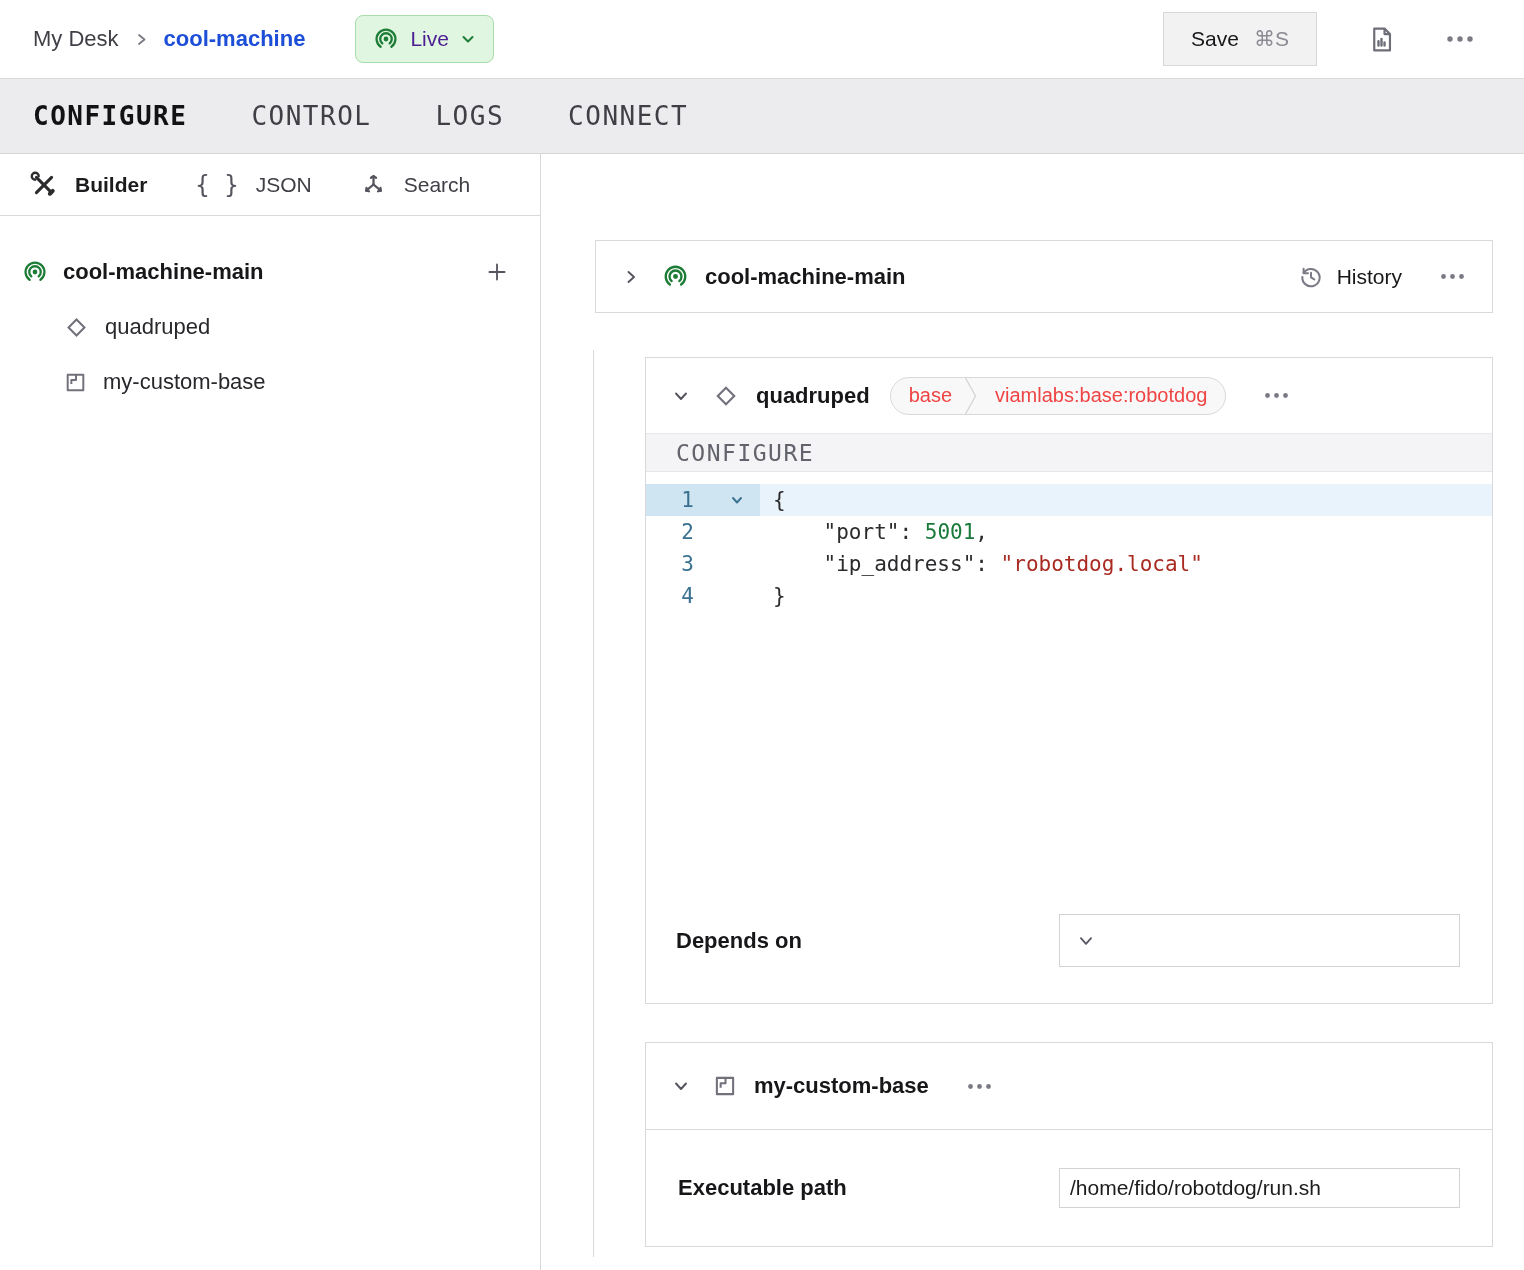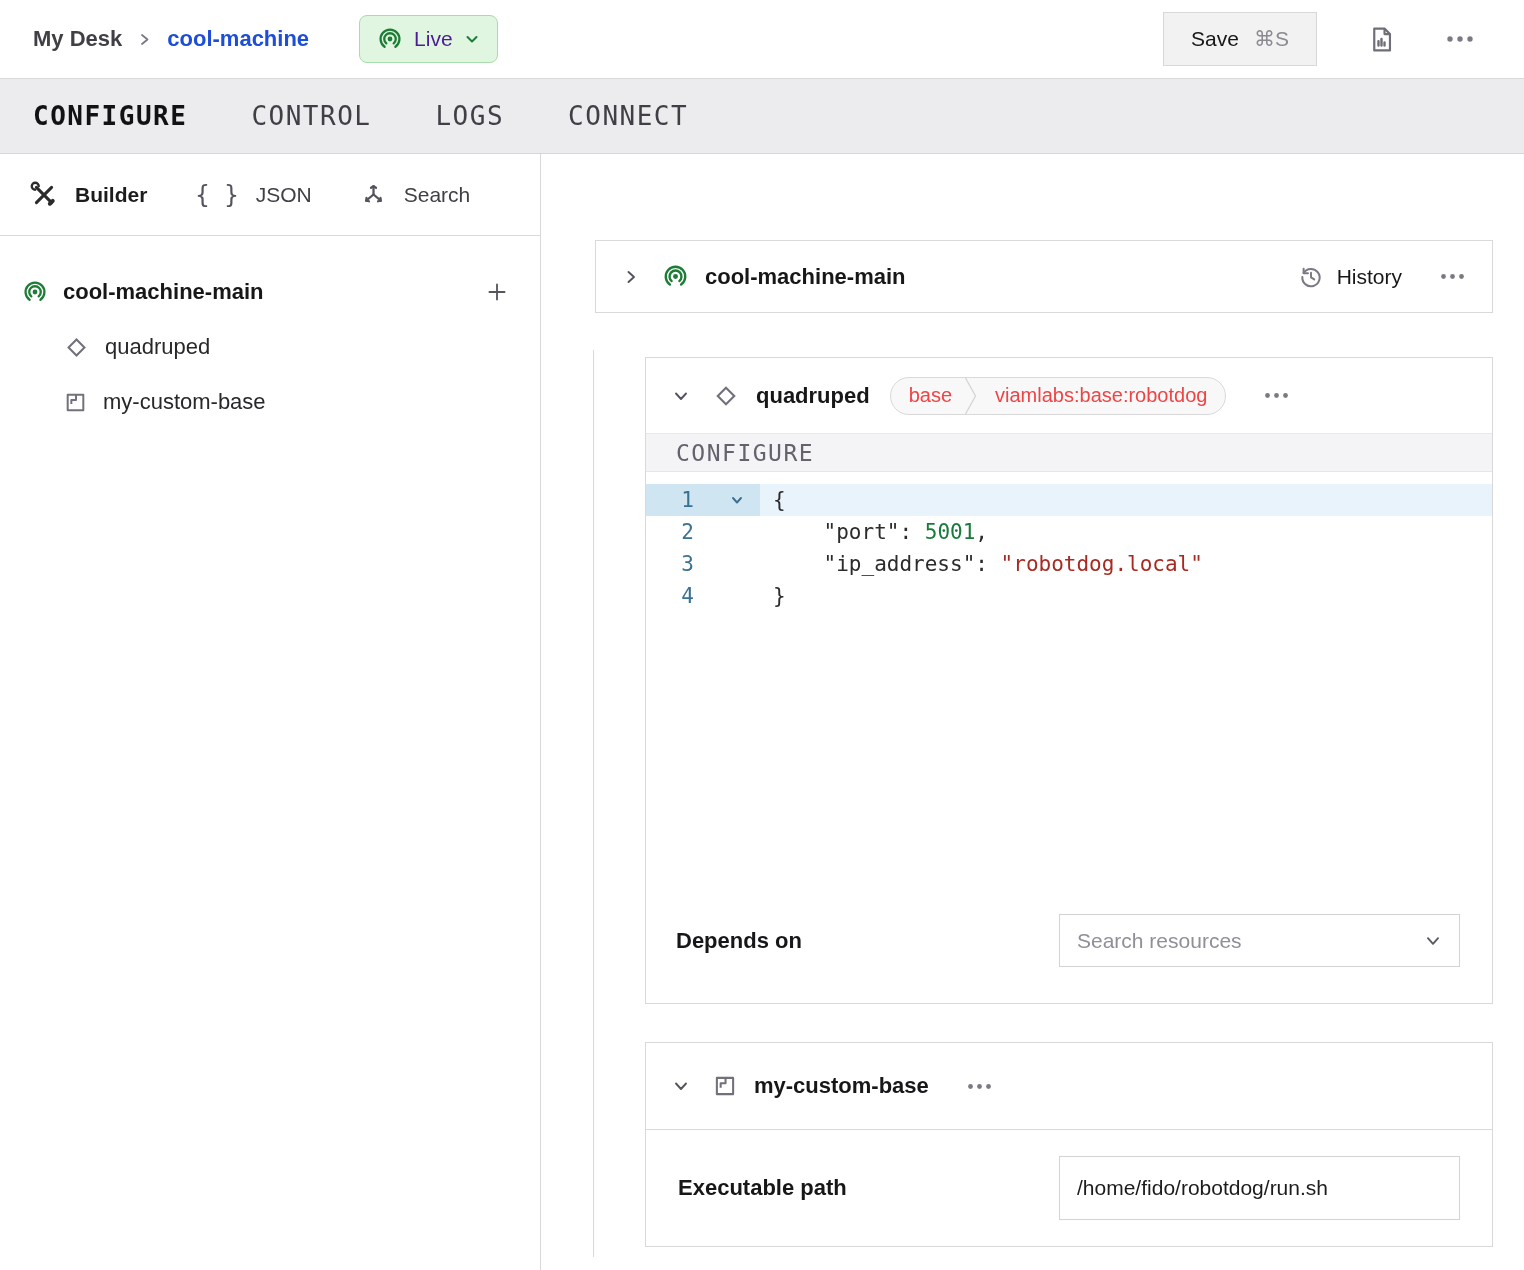--- a/index.html
+++ b/index.html
@@ -2,42 +2,42 @@
 <html><head>
 <meta charset="utf-8">
 <style>
   * { margin:0; padding:0; box-sizing:border-box; }
   html,body { width:1524px; height:1270px; overflow:hidden; background:#fff;
     font-family:"Liberation Sans", sans-serif; color:#1c1c1e; }
 
   
   .header { height:78px; display:flex; align-items:center; padding:0 50px 0 33px; background:#fff; }
   .breadcrumb { display:flex; align-items:center; gap:15px; font-size:22px; }
-  .bc-parent { color:#3f3f46;font-weight:bold; }
+  .bc-parent { color:#3f3f46; }
   .bc-current { font-weight:700; color:#1d4ed8; }
   .live-badge { margin-left:50px; display:flex; align-items:center; gap:11px;
     background:#e1f6e1; border:1px solid #a9dcab; border-radius:8px; height:48px;
     padding:0 17px; color:#4c1d95; font-size:21px; font-weight:500; cursor:pointer; }
   .header-right { margin-left:auto; display:flex; align-items:center; }
   .save-btn { display:flex; align-items:center; gap:15px; background:#f2f2f3;
     border:1px solid #d8d8da; height:54px; padding:0 27px; font-size:21px; color:#17171a; cursor:pointer;margin-left:40px; }
   .save-shortcut { color:#8a8a93; }
   .icon-btn { margin-left:50px; display:flex; align-items:center; cursor:pointer; }
 
   
   .tabbar { height:76px; background:#ececee; border-top:1px solid #dadadc; border-bottom:1px solid #d6d6d9;
     display:flex; align-items:center; padding:0 33px; gap:64px;
     font-family:"DejaVu Sans Mono", monospace; font-size:26px; letter-spacing:1.5px; color:#3f3f46; }
   .tab { cursor:pointer; }
   .tab.active { font-weight:700; color:#121214; }
 
   
   .layout { display:flex; height:1116px; }
   .sidebar { width:541px; flex-shrink:0; border-right:1px solid #d9d9db; display:flex; flex-direction:column; background:#fff; }
-  .view-toggle { height:82px; border-bottom:1px solid #d9d9db; display:flex; align-items:center; padding:0 30px; gap:48px; }
+  .view-toggle { height:62px; border-bottom:1px solid #d9d9db; display:flex; align-items:center; padding:0 30px; gap:48px; }
   .view-item { display:flex; align-items:center; gap:17px; font-size:21px; color:#3f3f46; cursor:pointer; }
   .view-item.active { color:#1c1c1e; }
   .view-item.active .view-label { font-weight:700; }
   .braces { font-family:"DejaVu Sans Mono", monospace; font-size:24px; color:#54545e; }
 
   .tree { padding:40px 30px 0 22px; }
   .tree-row { display:flex; align-items:center; height:32px; margin-bottom:23px; cursor:pointer; }
   .tree-row .t-icon { margin-right:15px; display:flex; align-items:center; }
   .tree-root-label { font-size:22px; font-weight:700; color:#17171a; }
   .tree-child { padding-left:41px; }
@@ -86,21 +86,21 @@
   .select-box { width:401px; height:53px; border:1px solid #d3d3d7; display:flex; align-items:center;
     padding:0 17px; background:#fff; cursor:pointer; }
   .select-box input { border:none; outline:none; flex:1; font-size:21px; color:#1c1c1e;
     font-family:"Liberation Sans", sans-serif; background:transparent; }
   .select-box input::placeholder { color:#8f8f99; }
 
   .module-card { margin:38px 31px 0 104px; border:1px solid #d9d9db; background:#fff; position:relative; z-index:1; }
   .module-header { height:86px; display:flex; align-items:center; padding:0 27px; }
   .module-body { height:117px; border-top:1px solid #d9d9db; display:flex; align-items:center;
     justify-content:space-between; padding:0 32px; }
-  .path-input { width:401px; height:64px; border:1px solid #d3d3d7; padding:0 17px; font-size:21px;
+  .path-input { width:401px; height:40px; border:1px solid #d3d3d7; padding:0 10px; font-size:21px;
     color:#1c1c1e; font-family:"Liberation Sans", sans-serif; outline:none; }
 
   svg { display:block; }
 </style>
 </head>
 <body>
 
 <div class="header">
   <div class="breadcrumb">
     <span class="bc-parent">My Desk</span>
@@ -330,21 +330,20 @@
                 <span class="fold"></span>
               </div>
               <div class="code-text"><span class="tok-plain">}</span></div>
             </div>
           </div>
       </div>
 
       <div class="depends-row">
         <span class="field-label">Depends on</span>
         <span class="select-box">
-          <input type="text" placeholder="Search resources" style="">
           <span>
             <svg width="18" height="18" viewBox="0 0 16 16" fill="none" stroke="#5a5a64" stroke-width="1.7" stroke-linecap="round" stroke-linejoin="round">
                 <path d="M3.5 5.5 L8 10.5 L12.5 5.5"></path>
               </svg>
           </span>
         </span>
       </div>
     </div>
 
     <div class="module-card">

